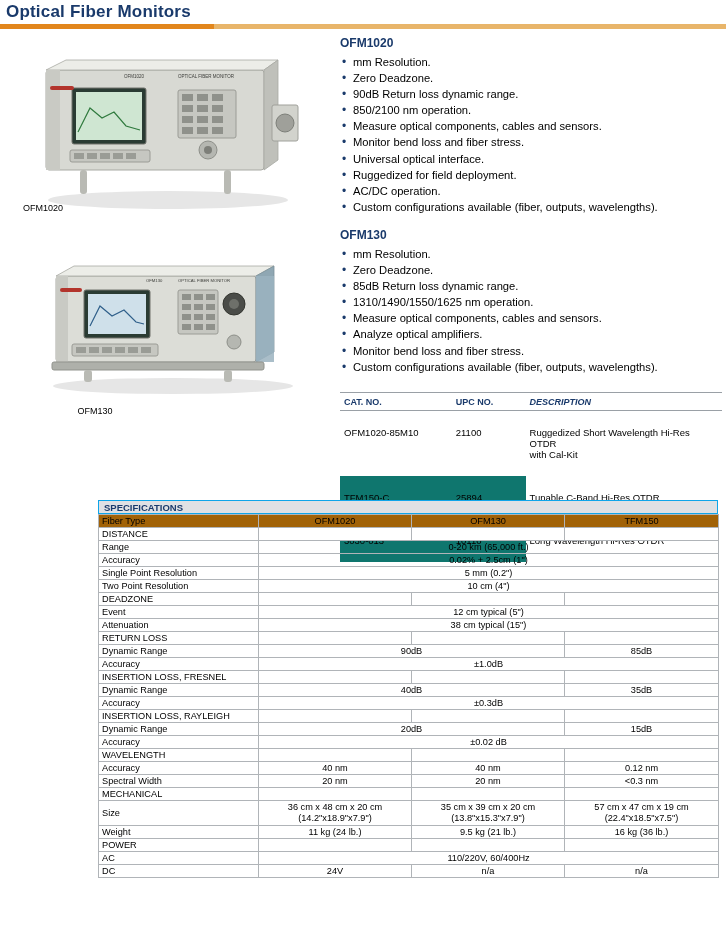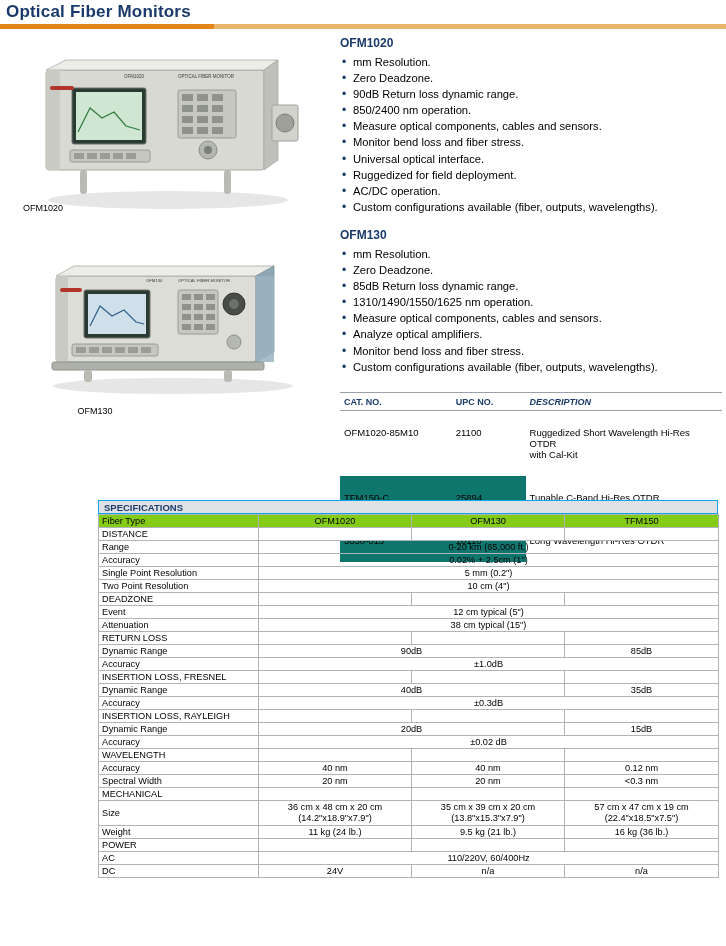--- a/index.html
+++ b/index.html
@@ -186,21 +186,21 @@
     font-weight: normal;
     vertical-align: middle;
   }
   table.spec .c0 { width: 160px; }
   table.spec .c1 { width: 153px; }
   table.spec .c2 { width: 153px; }
   table.spec .c3 { width: 154px; }
   .hdr-row td {
     font-weight: bold;
     text-align: center;
-    background: #84cc16;
+    background: #a16207;
     margin-top: 13px;
   }
   .hdr-row td.first {
     text-align: left;
   }
   .section-row td {
     font-weight: bold;
     background: #ffffff;
   }
   .ctr { text-align: center; }
@@ -332,21 +332,21 @@
     </svg>
   </div>
   <div id="dev2cap" class="prod-caption">OFM130</div>
 
   <div id="block1" class="spec-block">
     <div class="block-title">OFM1020</div>
     <ul class="bullets">
       <li>mm Resolution.</li>
       <li>Zero Deadzone.</li>
       <li>90dB Return loss dynamic range.</li>
-      <li>850/2400 nm operation.</li>
+      <li>850/2100 nm operation.</li>
       <li>Measure optical components, cables and sensors.</li>
       <li>Monitor bend loss and fiber stress.</li>
       <li>Universal optical interface.</li>
       <li>Ruggedized for field deployment.</li>
       <li>AC/DC operation.</li>
       <li>Custom configurations available (fiber, outputs, wavelengths).</li>
     </ul>
   </div>
 
   <div id="block2" class="spec-block">

